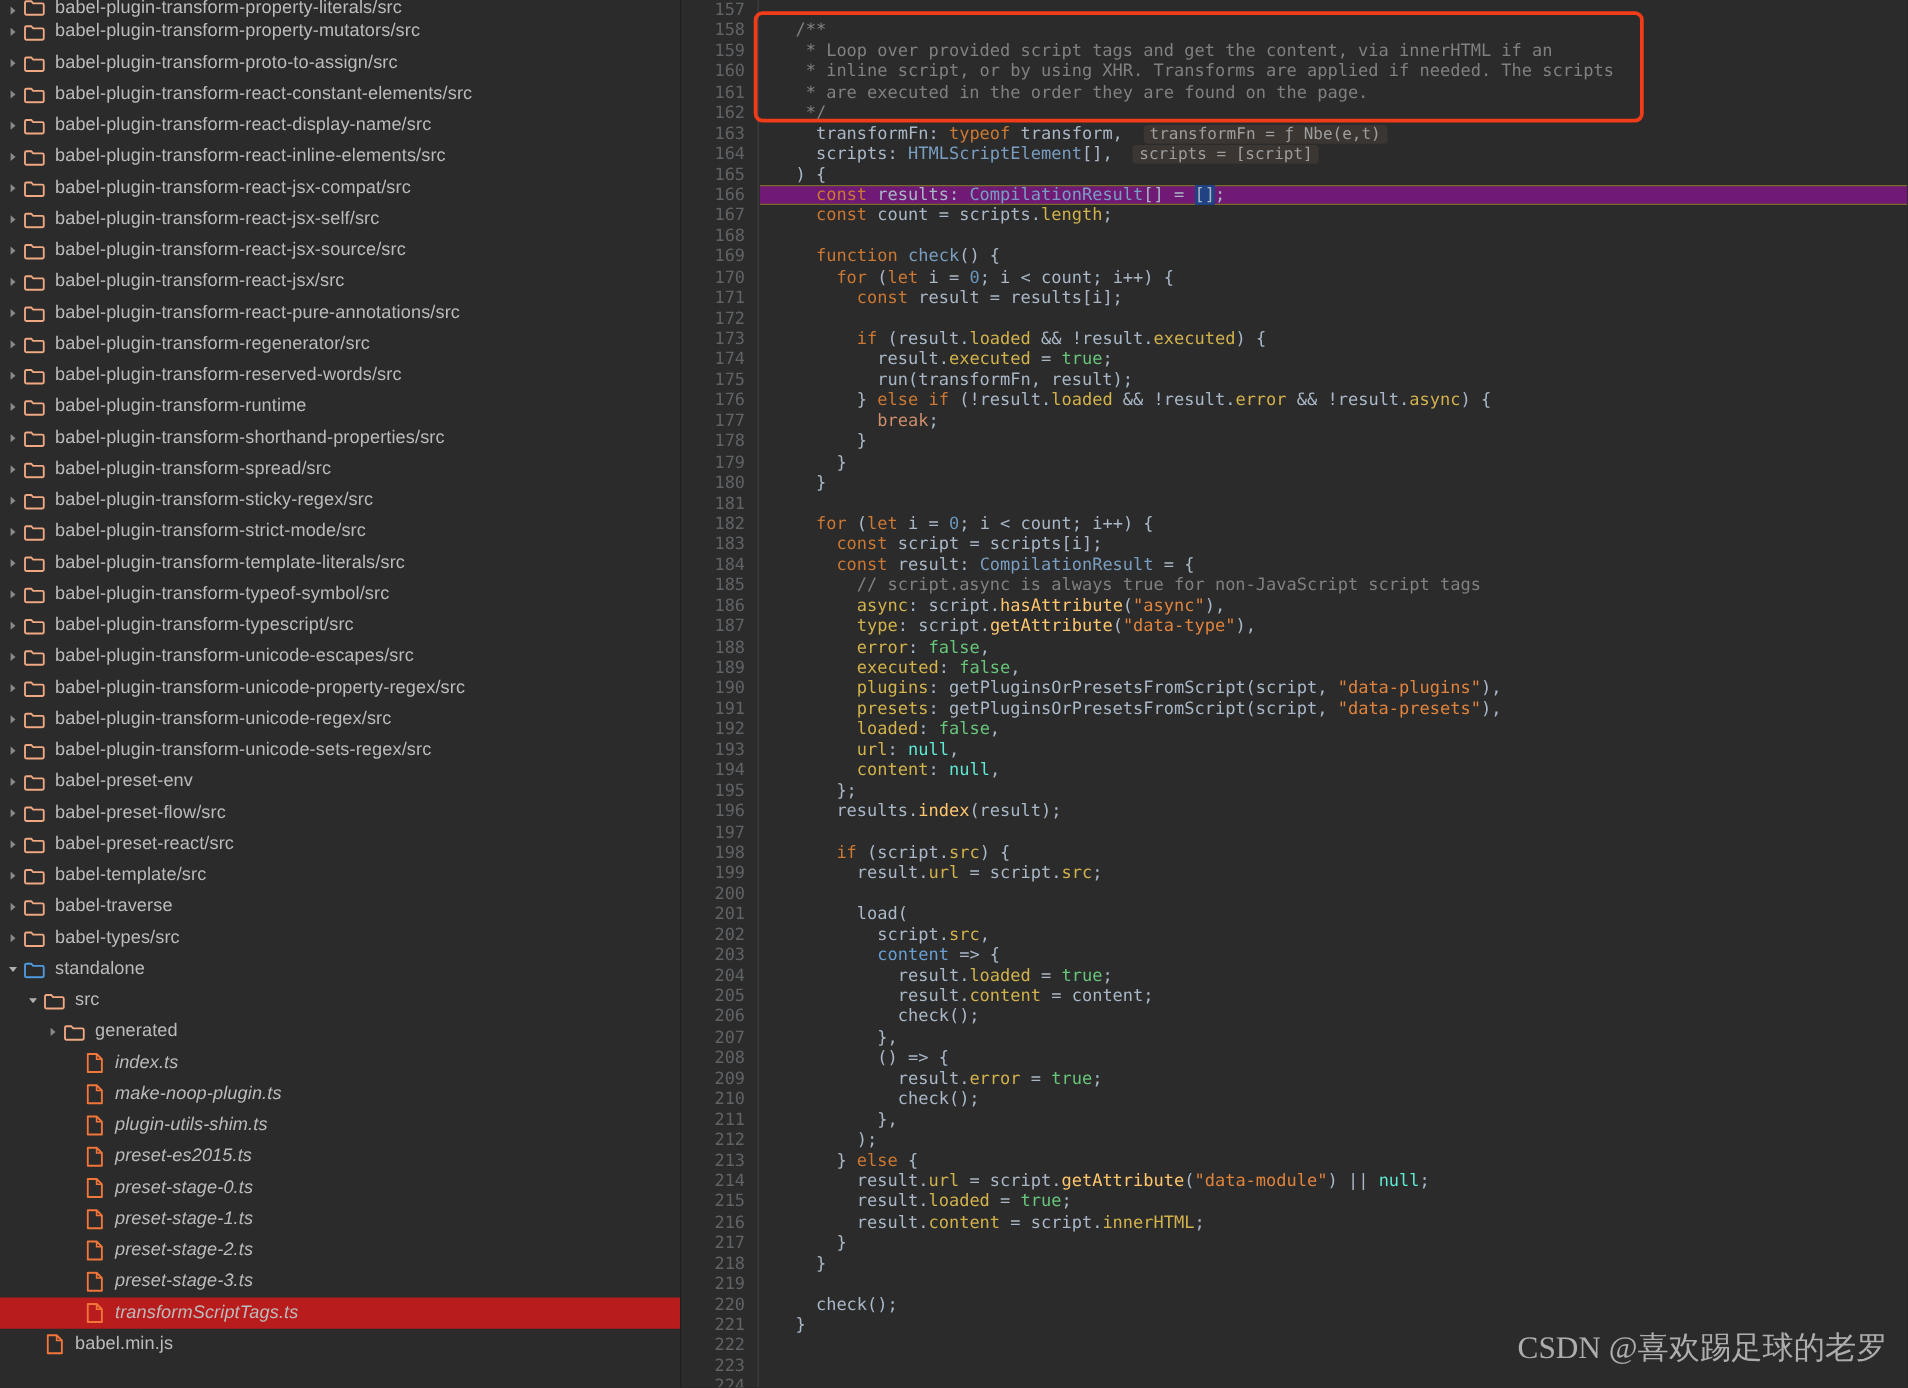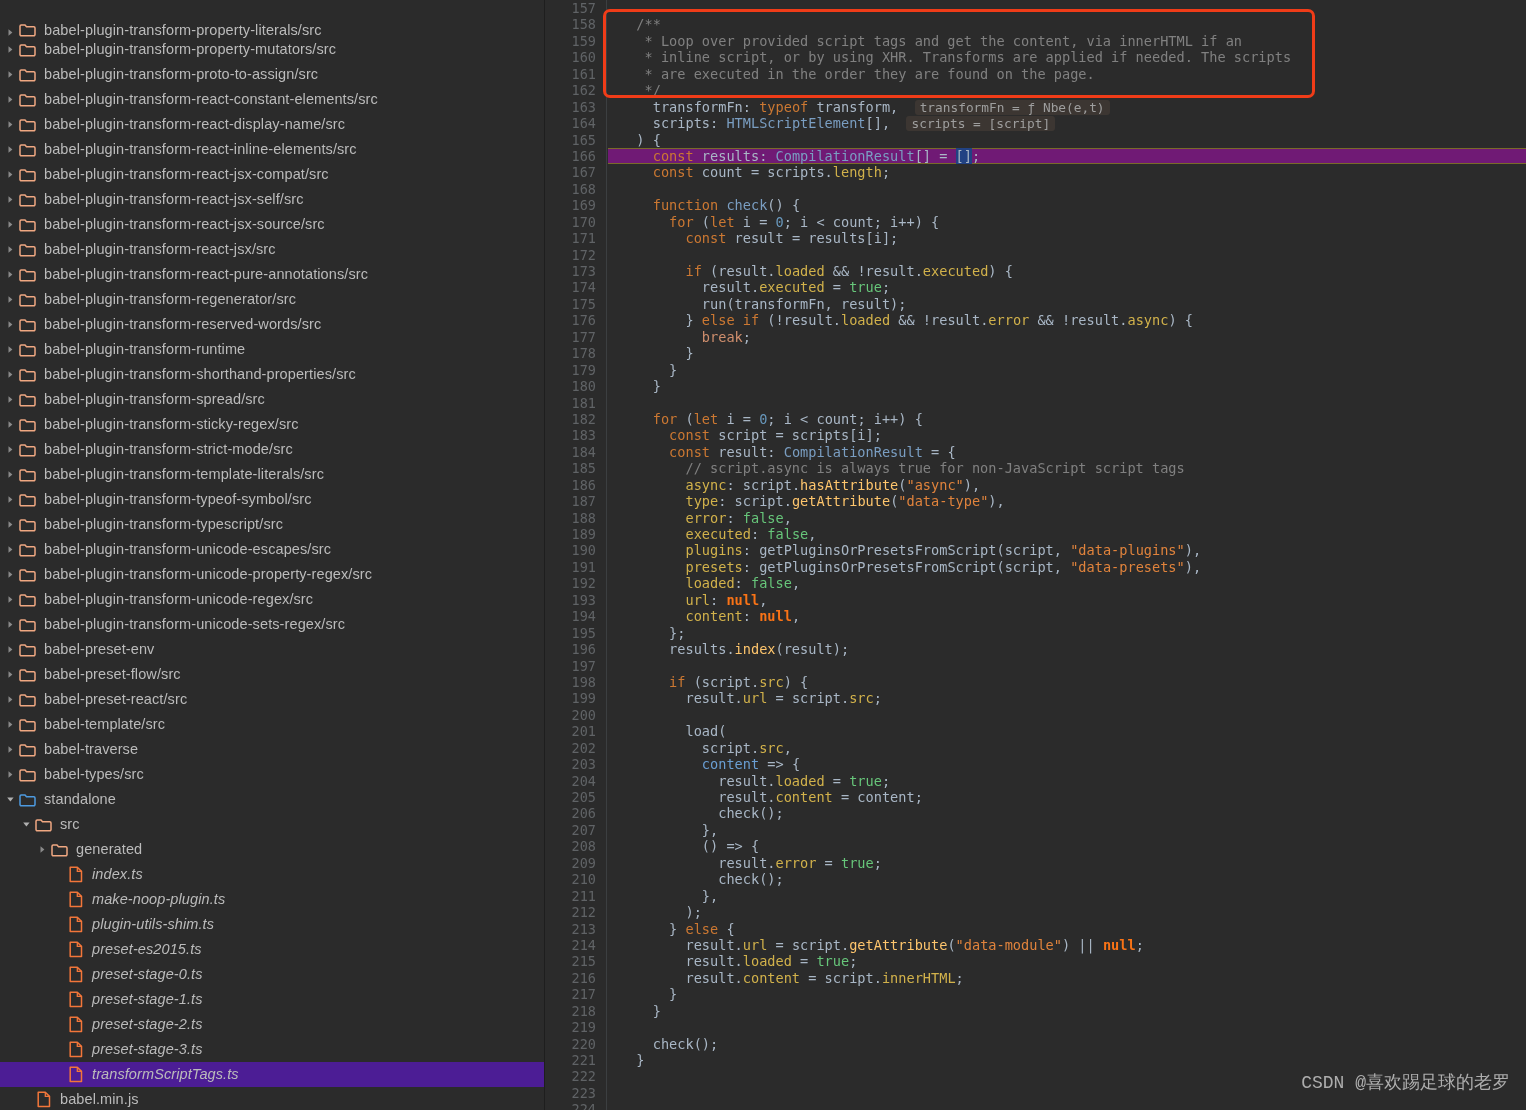--- a/index.html
+++ b/index.html
@@ -23,21 +23,21 @@
   }
   .tree { position: relative; padding-top: 0; }
   .row {
     height: 25px;
     display: flex; align-items: center;
     white-space: nowrap;
     font-size: 14.5px;
     color: #bbbbbb;
     padding-right: 6px;
   }
-  .row.selected { background: #4c1d95; }
+  .row.selected { background: #b91c1c; }
   .twisty {
     width: 13px; flex: 0 0 13px;
     display: flex; align-items: center; justify-content: center;
     margin-right: 1px;
   }
   .twisty svg { display: block; }
   .ico { width: 19px; flex: 0 0 19px; display:flex; align-items:center; justify-content:center; margin-right: 7px; }
   .ico svg { display: block; }
   .label { line-height: 1; letter-spacing: 0.1px; }
   .label.italic { font-style: italic; }
@@ -71,21 +71,21 @@
     white-space: pre;
     padding-left: 12px;
     color: #a9b7c6;
     font-family: "DejaVu Sans Mono", monospace;
   }
   .cl.cur { background: #701a75; box-shadow: inset 0 1px 0 #7a6a2a, inset 0 -1px 0 #7a6a2a; }
 
   
   .kw  { color: #cc7832; }
   .kw2 { color: #cf8e6d; }
-  .pur { color: #f97316; font-weight: bold; }
+  .pur { color: #5eead4; }
   .cls { color: #7a9ec2; }
   .fn  { color: #ffc66d; }
   .str { color: #e0833c; }
   .cmt { color: #808080; }
   .num { color: #6897bb; }
   .txt { color: #a9b7c6; }
   .field { color: #d2b24b; }
   .grn { color: #67c67a; }
   .blu { color: #6a9fd4; }
   .sel { background: #214283; color:#a9b7c6; }
@@ -104,34 +104,34 @@
     border-radius: 7px;
     z-index: 9;
     pointer-events: none;
   }
 
   
   #watermark {
     position: absolute;
     right: 16px; bottom: 16px;
     color: #b9b9b9;
-    font-size: 18px;
-    font-family: Liberation Mono, monospace;
+    font-size: 25px;
+    font-family: Liberation Serif, serif;
     z-index: 20;
     opacity: .92;
   }
 </style>
 </head>
 <body>
 
 <div id="app">
 
   <div id="sidebar">
     <div class="tree" id="tree">
-        <div class="row" style="height: 13px; align-items: flex-end; margin-top: 24px;">
+        <div class="row" style="height: 13px; align-items: flex-end;">
           <span style="width: 4px; flex: 0 0 4px;"></span>
           <span class="twisty">
             <svg width="9" height="9" viewBox="0 0 9 9">
               <path d="M2.5 1.2 L6.4 4.5 L2.5 7.8 Z" fill="#8a8a8a"></path>
             </svg>
           </span>
           <span class="ico">
             <svg width="17" height="14" viewBox="0 0 17 14">
               <path d="M1 3.2 a1.2 1.2 0 0 1 1.2-1.2 H6 l1.5 1.7 H14.8 a1.2 1.2 0 0 1 1.2 1.2 V11.6 a1.2 1.2 0 0 1 -1.2 1.2 H2.2 A1.2 1.2 0 0 1 1 11.6 Z" fill="none" stroke="#f0a882" stroke-width="1.5"></path>
             </svg>

